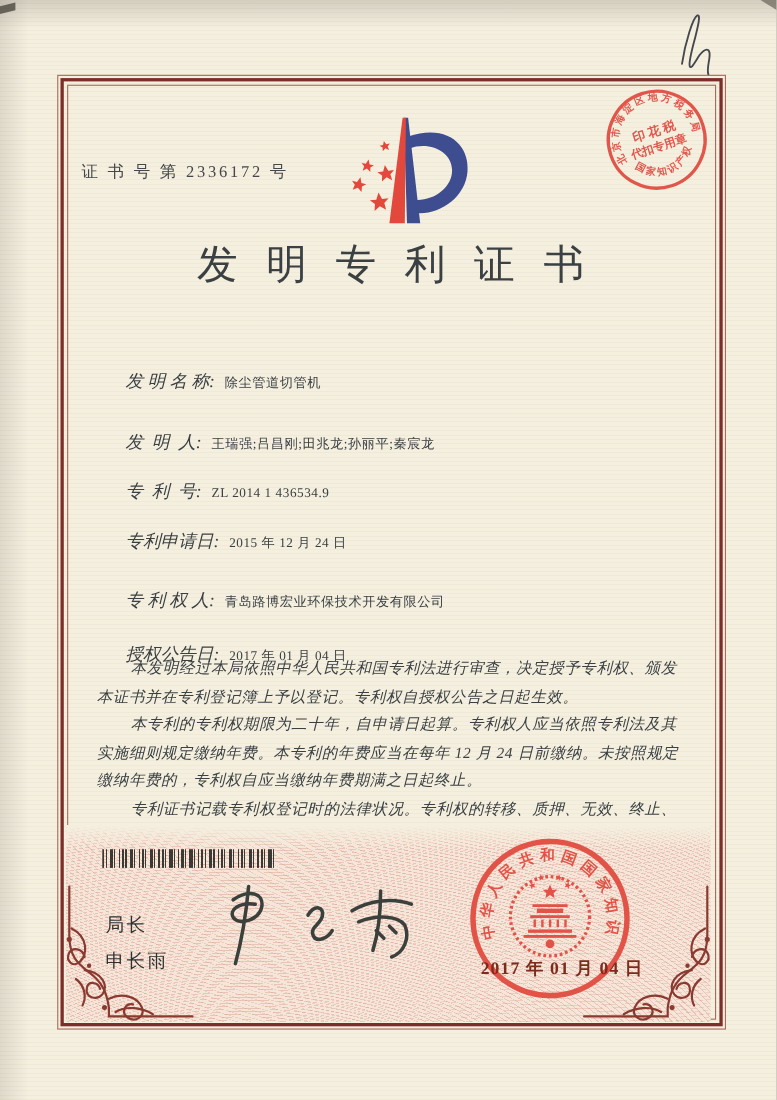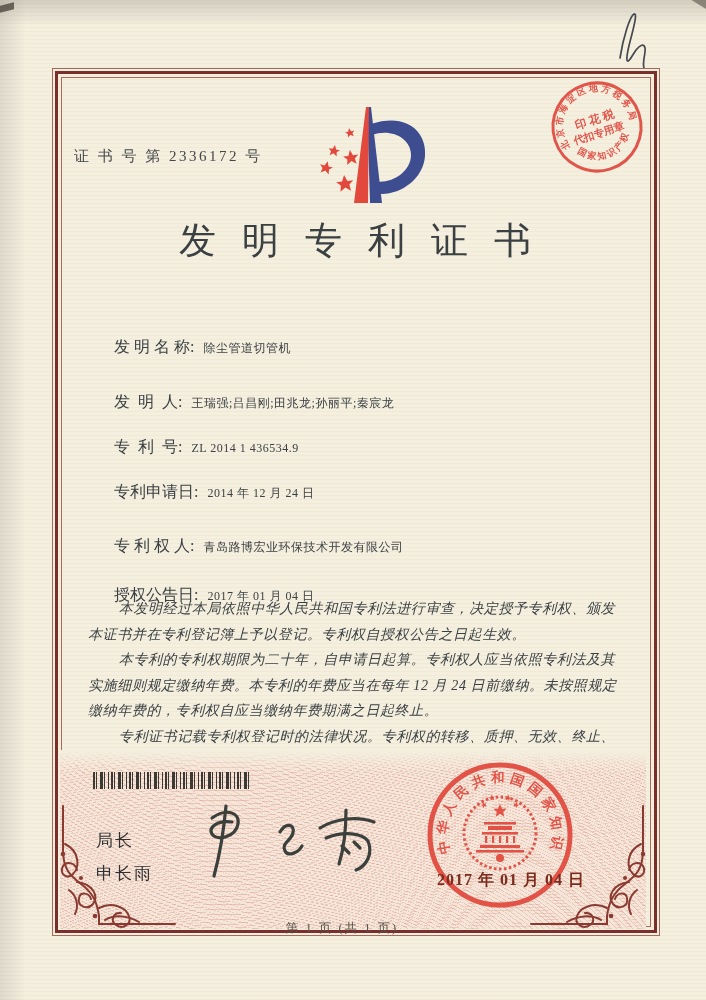--- a/index.html
+++ b/index.html
@@ -26,21 +26,21 @@
     letter-spacing:2.5px;white-space:pre;margin-top:27px;}
 
   .logo{position:absolute;left:287px;top:100px;}
 
   .title{position:absolute;left:52px;top:216px;width:606px;text-align:center;
     font-size:37px;color:#3b4043;letter-spacing:26px;padding-left:26px;box-sizing:border-box;
     font-weight:500;}
 
   .fields{position:absolute;left:90px;top:0;width:530px;}
   .field-row{position:absolute;left:0;font-size:16px;color:#3a3f42;white-space:pre;}
-  .field-label{display:inline-block;white-space:pre;color:#3a3f42;}
+  .field-label{display:inline-block;white-space:pre;color:#3a3f42;font-style:italic;}
   .field-value{margin-left:9px;letter-spacing:.5px;font-size:12px;}
   .row-0{top:319px;} .row-1{top:374px;text-align:center;} .row-2{top:419px;}
   .row-3{top:464px;} .row-4{top:518px;} .row-5{top:567px;}
 
   .body-text{position:absolute;left:88px;top:596px;width:536px;font-size:14px;
     color:#3b4043;line-height:25.5px;letter-spacing:.6px;font-style:italic;}
   .body-text p{margin:0;text-indent:2.2em;}
 
   
   .guilloche{position:absolute;left:60px;top:750px;width:586px;height:179px;
@@ -122,21 +122,21 @@
     <div class="field-row row-0">
       <span class="field-label">发 明 名 称:</span><span class="field-value">除尘管道切管机</span>
     </div>
     <div class="field-row row-1">
       <span class="field-label">发  明  人:</span><span class="field-value">王瑞强;吕昌刚;田兆龙;孙丽平;秦宸龙</span>
     </div>
     <div class="field-row row-2">
       <span class="field-label">专  利  号:</span><span class="field-value">ZL 2014 1 436534.9</span>
     </div>
     <div class="field-row row-3">
-      <span class="field-label">专利申请日:</span><span class="field-value">2014 年 12 月 24 日</span>
+      <span class="field-label">专利申请日:</span><span class="field-value">2015 年 12 月 24 日</span>
     </div>
     <div class="field-row row-4">
       <span class="field-label">专 利 权 人:</span><span class="field-value">青岛路博宏业环保技术开发有限公司</span>
     </div>
     <div class="field-row row-5">
       <span class="field-label">授权公告日:</span><span class="field-value">2017 年 01 月 04 日</span>
     </div>
   </div>
 
   <div class="body-text">
@@ -238,15 +238,14 @@
     <text fill="#e0463c" font-size="9" font-weight="bold" letter-spacing="2.6" font-family="Liberation Serif, serif">
       <textPath href="#stampTop">北京市海淀区地方税务局</textPath>
     </text>
     <text fill="#e0463c" font-size="9" font-weight="bold" letter-spacing="2" font-family="Liberation Serif, serif">
       <textPath href="#stampBottom">国家知识产权局</textPath>
     </text>
     <text x="48" y="44" text-anchor="middle" fill="#e0463c" font-size="11.5" font-weight="bold" font-family="Liberation Serif, serif">印 花 税</text>
     <text x="48" y="58" text-anchor="middle" fill="#e0463c" font-size="10.5" font-weight="bold" font-family="Liberation Serif, serif">代扣专用章</text>
   </svg>
 
-  <div class="footer">第 1 页 (共 1 页)</div>
 
 </div>
 
 </body></html>

